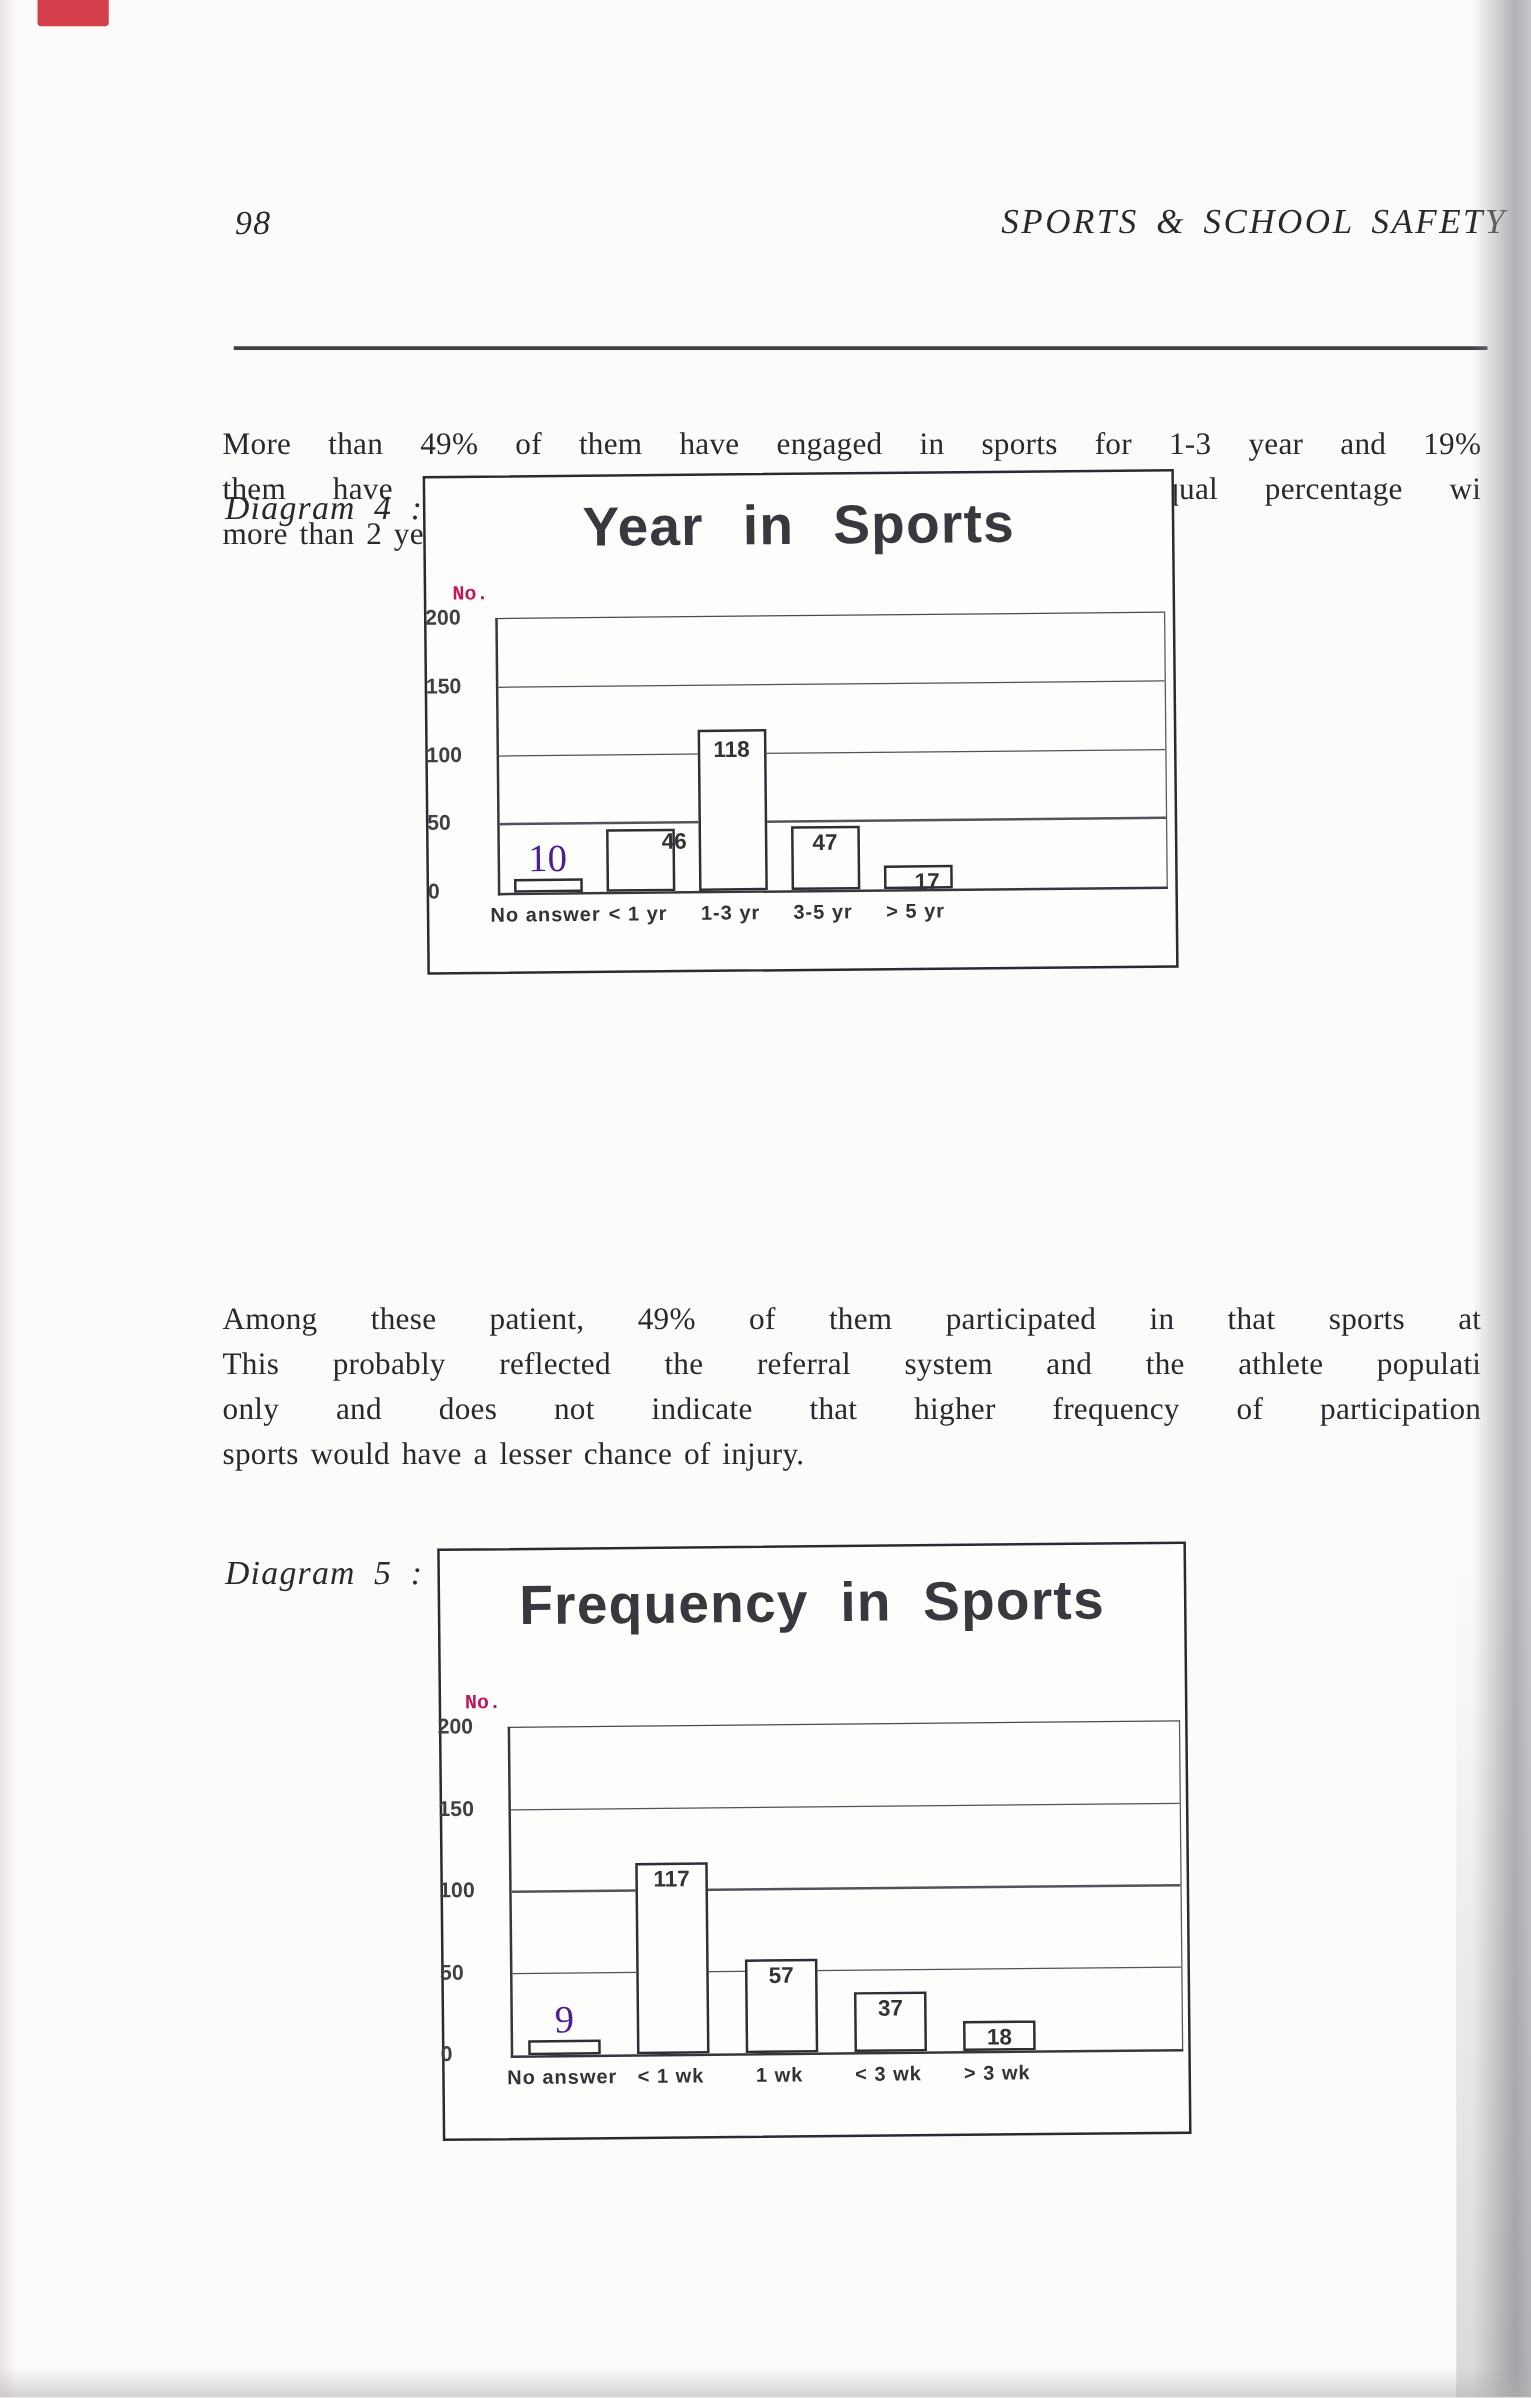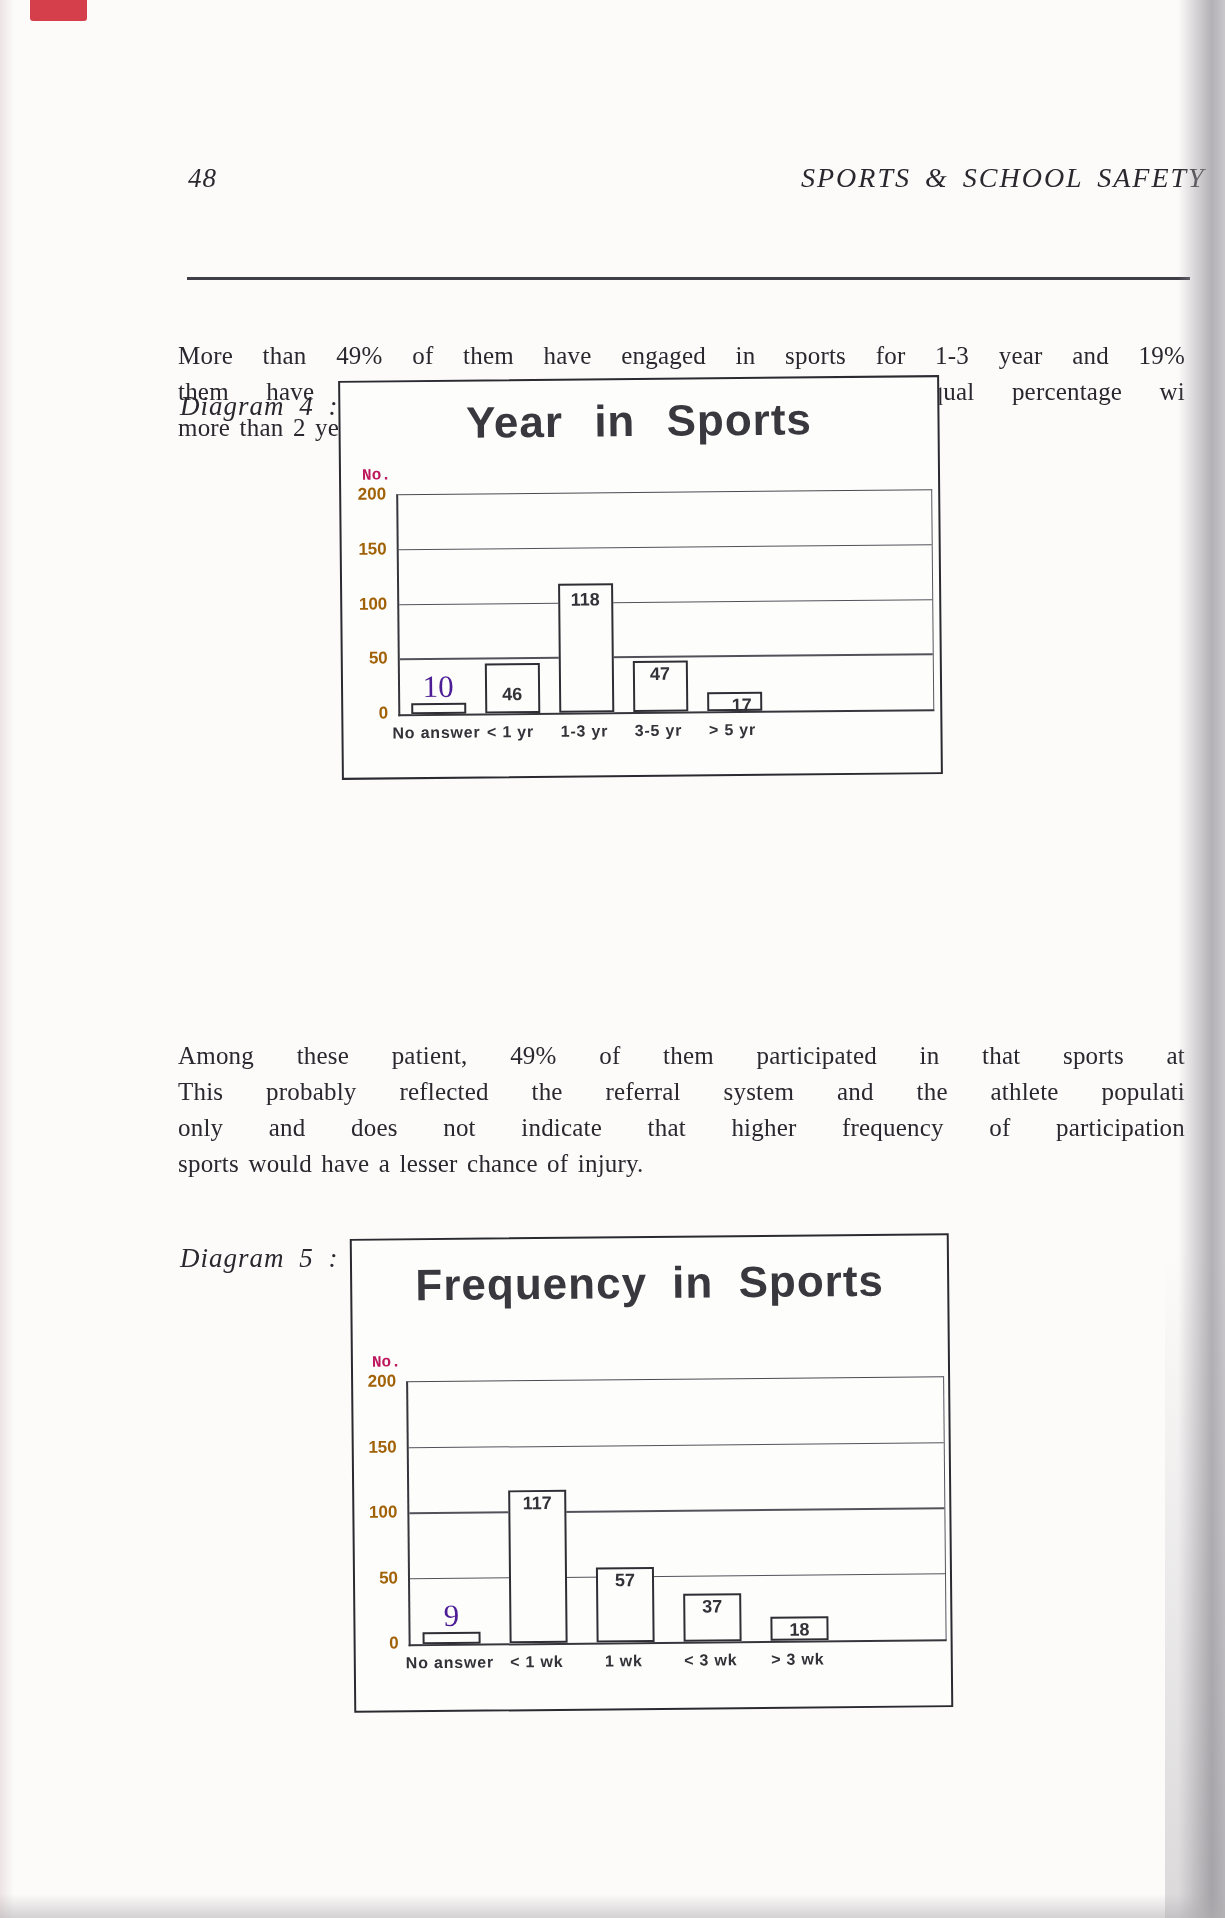--- a/index.html
+++ b/index.html
@@ -17,21 +17,21 @@
   .para .ln{text-align:justify; text-align-last:justify;}
   .para .ln.nojust{text-align:left; text-align-last:auto;}
   .it{font-style:italic;}
   .diag-label{position:absolute; left:180px; font-style:italic; font-size:27px; letter-spacing:1px; word-spacing:7px; white-space:nowrap;text-align:center;}
   
   .chart-box{position:absolute; background:#fdfdfc; border:2.6px solid #2b2a30; transform:rotate(-0.55deg);}
   .chart-title{position:absolute; left:0; width:100%; text-align:center; font-family:"Liberation Sans", sans-serif; font-weight:bold; color:#39383e; letter-spacing:1px; white-space:nowrap;}
   .ylab{position:absolute; font-family:Liberation Mono, monospace; font-weight:bold; font-size:16px; color:#be185d;}
   .plot{position:absolute; border-left:2.4px solid #37363c; border-bottom:2.6px solid #37363c; border-top:1.8px solid#4b4a51; border-right:1.8px solid #57565d;}
   .gridline{position:absolute; left:0; right:0; height:1.7px; background:#53525a;}
-  .ytick{position:absolute; width:46px; text-align:right; font-family:"Liberation Sans", sans-serif; font-weight:bold; font-size:17px; line-height:20px; color:#a16207;}
+  .ytick{position:absolute; width:46px; font-family:"Liberation Sans", sans-serif; font-weight:bold; font-size:17px; line-height:20px; color:#404040;}
   .bar{position:absolute; bottom:0; background:#fdfdfc; border:2.3px solid #2f2e34; box-sizing:border-box;}
   .bar-val{position:absolute; text-align:center; font-family:"Liberation Sans", sans-serif; font-weight:bold; font-size:18px; line-height:18px; color:#333238;}
   .bar-val.outside{font-family:"Liberation Serif", serif; font-weight:400; font-size:31px; line-height:28px; color:#4c1d95;}
   .xlab{position:absolute; width:140px; text-align:center; font-family:"Liberation Sans", sans-serif; font-weight:bold; font-size:16px; letter-spacing:0.8px; color:#333238; white-space:nowrap;}
   
   .red-mark{position:absolute; left:30px; top:0; width:57px; height:21px; background:#d02f3c; border-radius:0 0 3px 3px; opacity:.92;}
   .edge-right{position:absolute; right:0; top:0; width:47px; height:100%; pointer-events:none;
     background:linear-gradient(to right, rgba(168,164,170,0) 0%, rgba(168,164,170,.45) 38%, rgba(146,142,150,.68) 72%, rgba(182,179,185,.72) 100%);}
   .edge-right-low{position:absolute; right:0; top:1250px; width:60px; height:668px; pointer-events:none;
     background:linear-gradient(to bottom, rgba(120,117,124,0) 0%, rgba(120,117,124,.25) 100%);}
@@ -40,21 +40,21 @@
   .edge-left{position:absolute; left:0; top:0; width:14px; height:100%; pointer-events:none;
     background:linear-gradient(to right, rgba(214,192,196,.4) 0%, rgba(214,192,196,0) 100%);}
 </style>
 </head>
 <body>
 
 <div class="page">
 
   <div class="red-mark"></div>
 
-  <div class="hdr-num">48</div>
+  <div class="hdr-num">98</div>
   <div class="hdr-title">SPORTS &amp; SCHOOL SAFETY</div>
   <div class="rule"></div>
 
   <div class="para" style="top:338px;">
     <div class="ln">More than 49% of them have engaged in sports for 1-3 year and 19%</div>
     <div class="ln">them have experience in less than 1 year and equal percentage wi</div>
     <div class="ln nojust"><span>more than 2 years experience.</span>&nbsp; <span class="it">(diagram 4)</span></div>
   </div>
 
   <div class="diag-label" style="top:391px;">Diagram 4 :</div>
@@ -62,21 +62,21 @@
   <div class="chart-box" id="chart-0" style="left:340px; top:378px; width:597px; height:395px;">
       <div class="chart-title" style="top: 16px; font-size: 44px; word-spacing: 18px;">Year in Sports</div>
       <div class="ylab" style="left: 21px; top: 84px;">No.</div>
       <div class="plot" style="left: 55px; top: 112px; width: 533px; height: 219px;">
         <div class="gridline" style="top: 53.75px;"></div>
         <div class="gridline" style="top: 108.5px;"></div>
         <div class="gridline" style="top: 163.25px;"></div>
         <div class="bar" style="left: 10.5px; width: 55px; height: 11px; background: rgb(253, 253, 252); border-color: rgb(47, 46, 52);"></div>
         <div class="bar-val outside" style="left: 0.5px; width: 75px; top: 178px;">10</div>
         <div class="bar" style="left: 84.5px; width: 55px; height: 50px; background: rgb(253, 253, 252); border-color: rgb(47, 46, 52);"></div>
-        <div class="bar-val" style="left: 74.5px; width: 75px; top: 191px;">46</div>
+        <div class="bar-val" style="left: 74.5px; width: 75px; top: 170px; text-align: right;">46</div>
         <div class="bar" style="left: 158.5px; width: 55px; height: 129px; background: rgb(253, 253, 252); border-color: rgb(47, 46, 52);"></div>
         <div class="bar-val" style="left: 148.5px; width: 75px; top: 78px; margin-top: 19px;">118</div>
         <div class="bar" style="left: 232.5px; width: 55px; height: 51px; background: rgb(253, 253, 252); border-color: rgb(47, 46, 52);"></div>
         <div class="bar-val" style="left: 222.5px; width: 75px; top: 172px;">47</div>
         <div class="bar" style="left: 306.5px; width: 55px; height: 19px; background: rgb(253, 253, 252); border-color: rgb(47, 46, 52);"></div>
         <div class="bar-val" style="left: 304px; width: 75px; top: 204px;">17</div>
       </div>
       <div class="ytick" style="left: -1px; top: 102px;">200</div>
       <div class="ytick" style="left: -1px; top: 156.75px;">150</div>
       <div class="ytick" style="left: -1px; top: 211.5px;">100</div>

